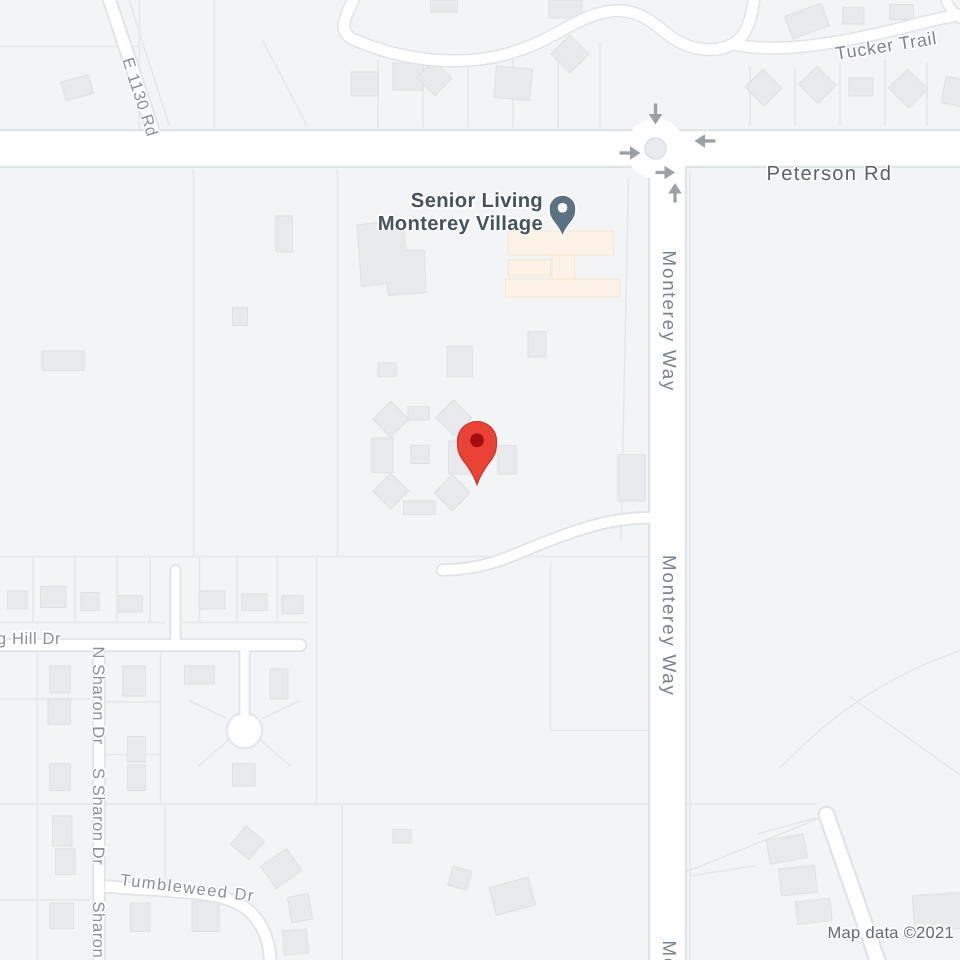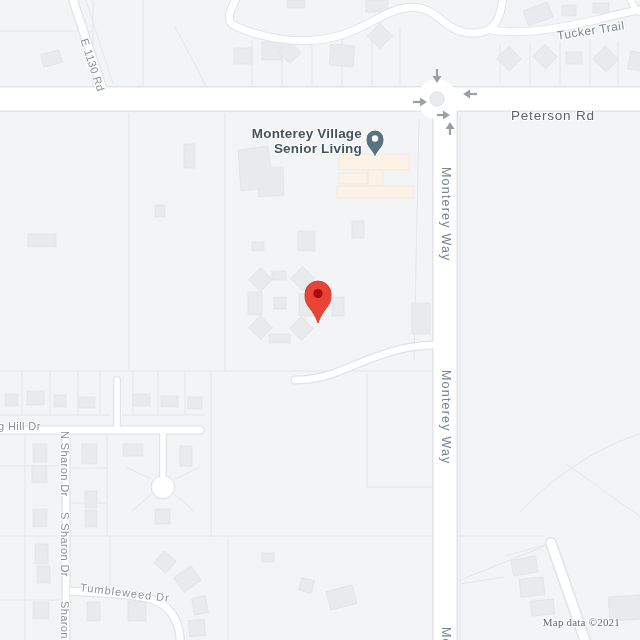--- a/index.html
+++ b/index.html
@@ -205,22 +205,22 @@
     <circle cx="375" cy="138.5" r="3.2" fill="#ffffff"></circle>
   </g>
 
   <g>
     <path fill="#EA4335" stroke="#C5362B" stroke-width="0.8" d="M318,323 C315.8,316.5 312.8,312.3 309.8,308.3 C305.3,302.5 305,299.8 305,294 A13,13 0 1 1 331,294 C331,299.8 330.7,302.5 326.2,308.3 C323.2,312.3 320.2,316.5 318,323 Z"></path>
     <circle cx="318" cy="293.5" r="4.6" fill="#A50E0E"></circle>
   </g>
 </svg>
 
 <div class="mlabel poi-label" style="left:232px;top:127px;width:130px;">
+  <div>Senior Living</div>
   <div>Monterey Village</div>
-  <div>Senior Living</div>
 </div>
 
 <div class="mlabel lbl-primary" style="left:511px;top:92px;">Peterson Rd</div>
 
 <div class="mlabel lbl-tucker" style="left:556px;top:29px;transform:rotate(-9deg);transform-origin:0 0;">Tucker Trail</div>
 
 <div class="mlabel lbl-route vlabel" style="left:453px;top:167px;">Monterey Way</div>
 
 <div class="mlabel lbl-route vlabel" style="left:453px;top:370px;">Monterey Way</div>
 
@@ -232,15 +232,15 @@
 
 <div class="mlabel lbl-minor vlabel" style="left:71px;top:431px;">N Sharon Dr</div>
 
 <div class="mlabel lbl-minor vlabel" style="left:71px;top:512px;">S Sharon Dr</div>
 
 <div class="mlabel lbl-minor vlabel" style="left:71px;top:601px;">Sharon</div>
 
 <div class="mlabel lbl-minor" style="left:81px;top:581px;transform:rotate(7deg);transform-origin:0 0;letter-spacing:1px;">Tumbleweed Dr</div>
 
 
-<div class="mlabel copyright" style="right:20px;top:616px;font-family:Liberation Serif, serif;">Map data ©2021</div>
+<div class="mlabel copyright" style="right:4px;top:616px;">Map data ©2021</div>
 
 </div>
 
 </body></html>

